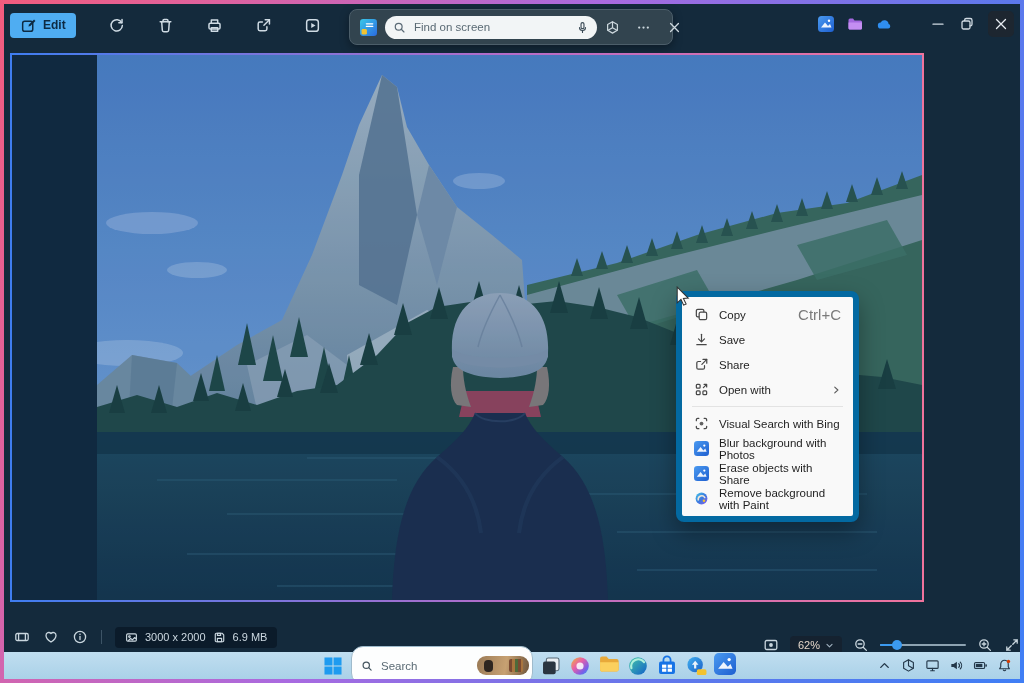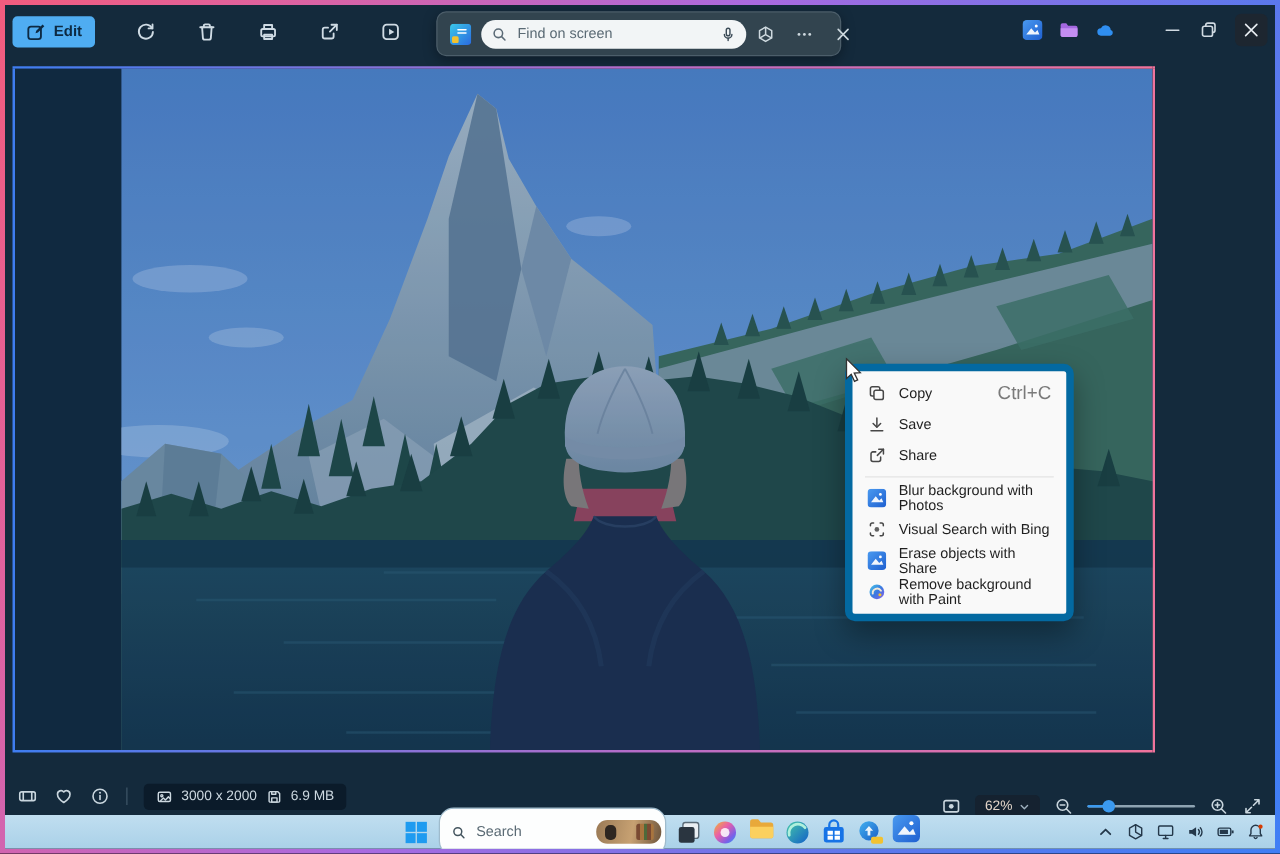--- a/index.html
+++ b/index.html
@@ -46,21 +46,21 @@
   .ctx-item{display:flex;align-items:center;gap:10px;height:25px;padding:0 8px;border-radius:4px;color:#1f1f1f;font-size:11.5px;}
   .ctx-ic{width:15px;height:15px;color:#474747;flex:none;}
   .ctx-short{margin-left:auto;font-size:15px;color:#7a7a7a;}
   .ctx-chev{margin-left:auto;width:10px;height:10px;color:#5a5a5a;}
   .ctx-sep{height:1px;background:#e3e3e3;margin:4px 6px;}
   .cursor{position:absolute;left:672px;top:282px;z-index:40;}
 
   
   .statusbar{position:absolute;left:0;right:0;top:618px;height:30px;display:flex;align-items:center;color:#c9d6de;}
   .sb-left{display:flex;align-items:center;gap:13px;padding-left:10px;}
-  .sb-right{display:flex;align-items:center;gap:11px;margin-left:auto;padding-right:10px;margin-top:16px;}
+  .sb-right{display:flex;align-items:center;gap:11px;margin-left:auto;margin-top:16px;}
   .sb-ic{width:16px;height:16px;}
   .sb-div{width:1px;height:14px;background:#3d5466;}
   .sb-pill{display:flex;align-items:center;gap:7px;background:rgba(9,24,37,.8);border-radius:4px;padding:4px 10px;font-size:11px;color:#ccd8e0;}
   .sb-pill .sb-ic{width:13px;height:13px;}
   .zoom-pill{display:flex;align-items:center;gap:5px;background:#152230;border-radius:4px;padding:3px 8px;font-size:11px;color:#e3d5c9;}
   .slider{position:relative;width:86px;height:14px;}
   .slider .track{position:absolute;left:0;right:0;top:6px;height:2px;background:#8ea3b2;border-radius:1px;}
   .slider .fill{position:absolute;left:0;top:6px;height:2px;width:16px;background:#3b9af0;border-radius:1px;}
   .slider .thumb{position:absolute;left:12px;top:2px;width:10px;height:10px;border-radius:50%;background:#3b9af0;}
 
@@ -345,41 +345,53 @@
       <span>Save</span>
     </div>
     <div class="ctx-item">
       <svg class="ctx-ic" viewBox="0 0 16 16" fill="none" stroke="currentColor" stroke-width="1.3" stroke-linecap="round" stroke-linejoin="round">
         <path d="M7 4.8H4.6A1.6 1.6 0 0 0 3 6.4v5A1.6 1.6 0 0 0 4.6 13h5a1.6 1.6 0 0 0 1.6-1.6V9.2"></path>
             <path d="M9.6 2.6h4v4"></path>
             <path d="M13.6 2.6 8.4 7.8"></path>
       </svg>
       <span>Share</span>
     </div>
+    <div class="ctx-item">
+      <svg class="ctx-ic" viewBox="0 0 16 16" fill="none" stroke="currentColor" stroke-width="1.3" stroke-linecap="round" stroke-linejoin="round">
+        <rect x="2.5" y="2.5" width="4" height="4" rx="1"></rect>
+            <rect x="2.5" y="9.5" width="4" height="4" rx="1"></rect>
+            <rect x="9.5" y="9.5" width="4" height="4" rx="1"></rect>
+        <path d="M10 6 13.5 2.5M13.5 5.3V2.5h-2.8"></path>
+      </svg>
+      <span>Open with</span>
+      <svg class="ctx-chev" viewBox="0 0 16 16" fill="none" stroke="currentColor" stroke-width="1.8" stroke-linecap="round" stroke-linejoin="round">
+        <path d="M6 3.5 11 8l-5 4.5"></path>
+      </svg>
+    </div>
     <div class="ctx-sep"></div>
+    <div class="ctx-item">
+      <svg class="ctx-ic" viewBox="0 0 16 16" fill="none" stroke="currentColor" stroke-width="1.3" stroke-linecap="round" stroke-linejoin="round">
+        <path d="M2.5 5V4A1.5 1.5 0 0 1 4 2.5h1.2M10.8 2.5H12A1.5 1.5 0 0 1 13.5 4v1M13.5 11v1a1.5 1.5 0 0 1-1.5 1.5h-1.2M5.2 13.5H4A1.5 1.5 0 0 1 2.5 12v-1"></path>
+        <circle cx="8" cy="8" r="2" fill="currentColor" stroke="none" opacity=".85"></circle>
+      </svg>
+      <span>Visual Search with Bing</span>
+    </div>
     <div class="ctx-item">
       <svg class="ctx-ic" viewBox="0 0 16 16">
         <defs>
               <linearGradient id="pg2" x1="0" y1="0" x2="1" y2="1">
                 <stop offset="0" stop-color="#4a9af0"></stop>
                 <stop offset="1" stop-color="#1e5fd0"></stop>
               </linearGradient>
             </defs>
         <rect width="16" height="16" rx="3.5" fill="url(#pg2)"></rect>
             <path d="M3 11.5 7 6.5l3 3.5 2-2 1.5 3.5z" fill="#fff" opacity=".92"></path>
             <circle cx="11" cy="4.8" r="1.2" fill="#fff"></circle>
       </svg>
       <span>Blur background with Photos</span>
-    </div>
-    <div class="ctx-item">
-      <svg class="ctx-ic" viewBox="0 0 16 16" fill="none" stroke="currentColor" stroke-width="1.3" stroke-linecap="round" stroke-linejoin="round">
-        <path d="M2.5 5V4A1.5 1.5 0 0 1 4 2.5h1.2M10.8 2.5H12A1.5 1.5 0 0 1 13.5 4v1M13.5 11v1a1.5 1.5 0 0 1-1.5 1.5h-1.2M5.2 13.5H4A1.5 1.5 0 0 1 2.5 12v-1"></path>
-        <circle cx="8" cy="8" r="2" fill="currentColor" stroke="none" opacity=".85"></circle>
-      </svg>
-      <span>Visual Search with Bing</span>
     </div>
     <div class="ctx-item">
       <svg class="ctx-ic" viewBox="0 0 16 16">
         <rect width="16" height="16" rx="3.5" fill="url(#pg2)"></rect>
             <path d="M3 11.5 7 6.5l3 3.5 2-2 1.5 3.5z" fill="#fff" opacity=".92"></path>
             <circle cx="11" cy="4.8" r="1.2" fill="#fff"></circle>
       </svg>
       <span>Erase objects with Share</span>
     </div>
     <div class="ctx-item">

